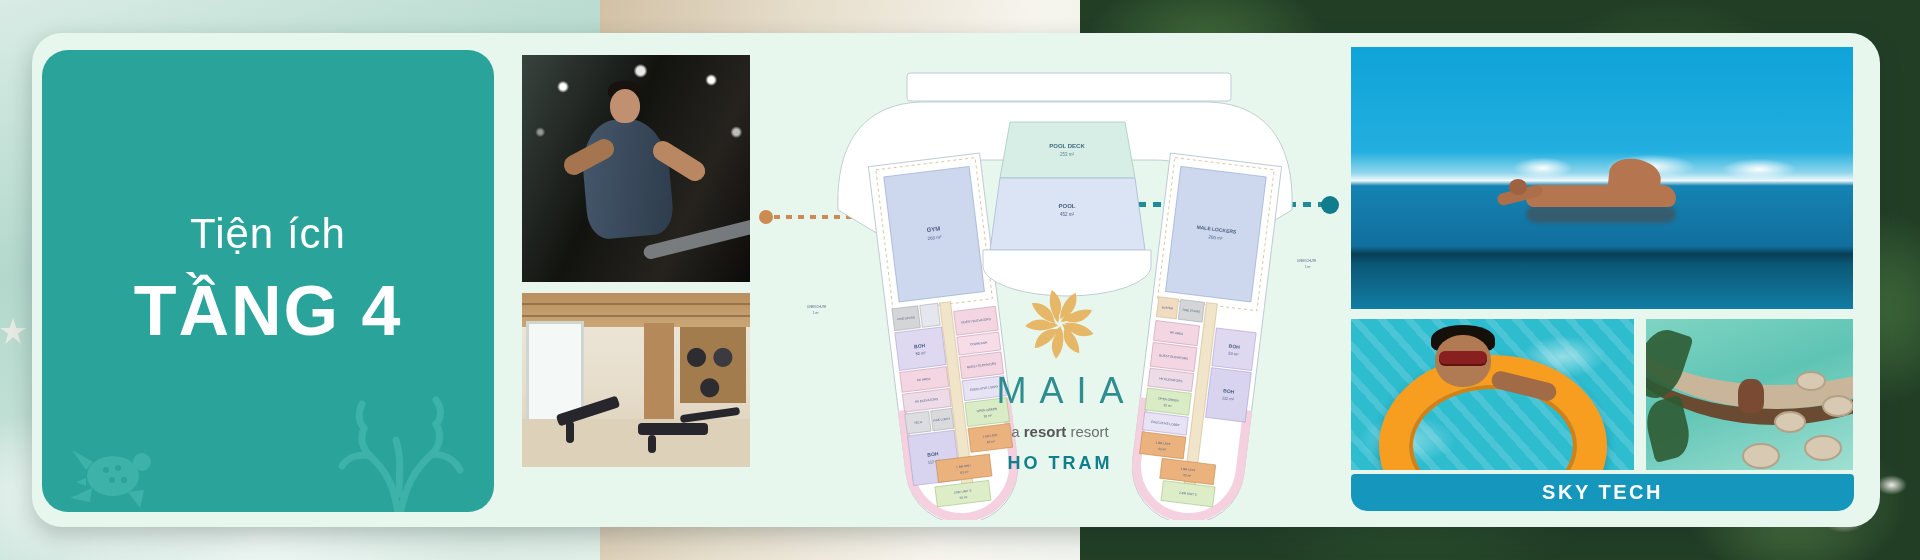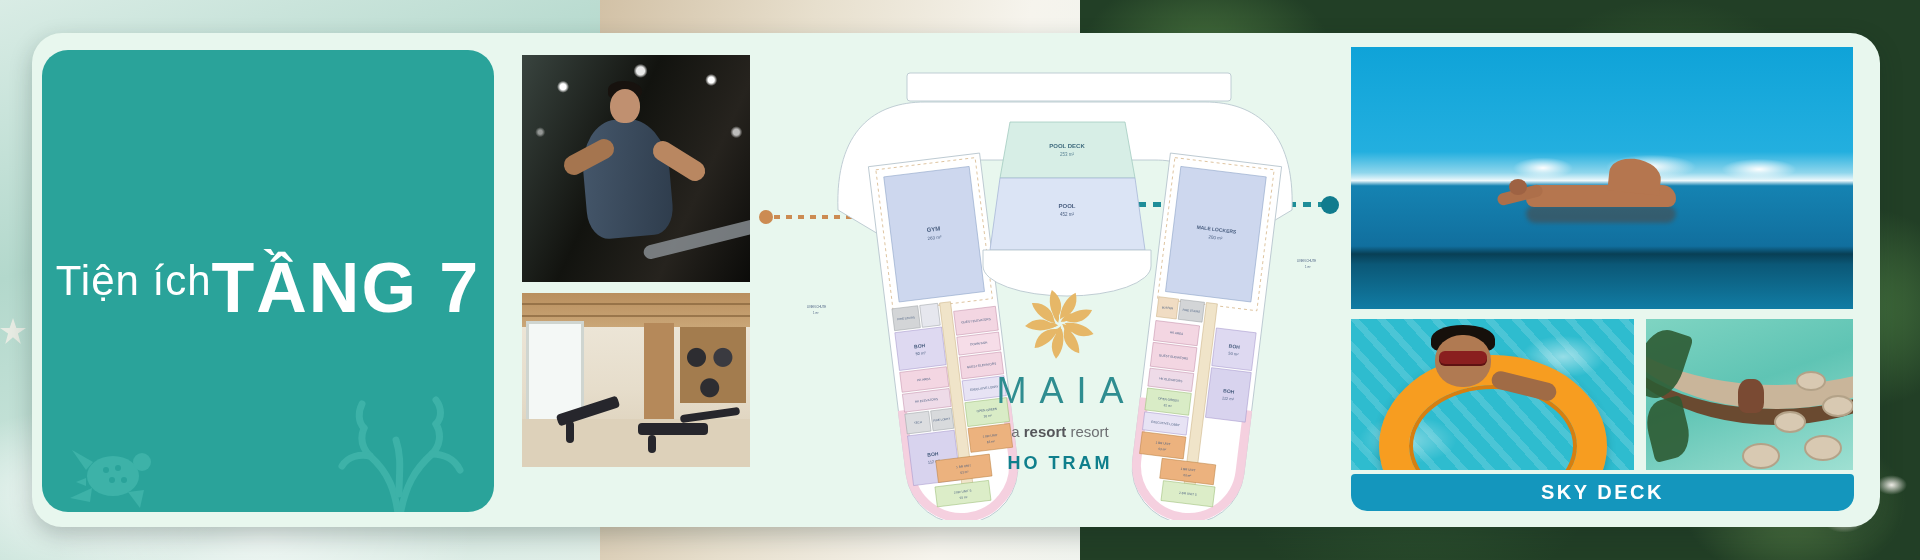--- a/index.html
+++ b/index.html
@@ -30,21 +30,21 @@
       radial-gradient(22px 14px at 85% 25%, #f7f4ee, rgba(255,255,255,0) 70%);}
   .bg-star{left:0;top:318px;width:26px;height:26px;background:#f2efe7;
     clip-path:polygon(50% 0,63% 38%,100% 38%,69% 60%,80% 100%,50% 74%,20% 100%,31% 60%,0 38%,37% 38%);opacity:.8;}
 
   
   .panel{left:32px;top:33px;width:1848px;height:494px;background:#E8F7EE;
     border-radius:30px;box-shadow:0 8px 22px rgba(20,40,35,.25);}
 
   
   .title-card{left:42px;top:50px;width:452px;height:462px;border-radius:26px;
-    background:#2AA39A;overflow:hidden;display:flex;flex-direction:row;
+    background:#2AA39A;overflow:hidden;display:flex;flex-direction:column;
     align-items:center;justify-content:center;}
   .title-small{color:#fff;font-size:42px;font-weight:400;letter-spacing:1px;line-height:1.1;}
   .title-big{color:#fff;font-size:70px;font-weight:800;letter-spacing:2px;margin-top:14px;}
   .deco{position:absolute;color:#3DB2A8;}
 
   
   .photo{overflow:hidden;background:#9ab;}
   .ph-layer{position:absolute;inset:0;}
 
   
@@ -153,21 +153,21 @@
   <div class="abs bg-beach"></div>
   <div class="abs bg-sand"></div>
   <div class="abs bg-foliage"></div>
   <div class="abs bg-flowers"></div>
   <div class="abs bg-star"></div>
 
   <div class="abs panel"></div>
 
   <div class="abs title-card">
     <div class="title-small">Tiện ích</div>
-    <div class="title-big">TẦNG 7</div>
+    <div class="title-big">TẦNG 4</div>
     <svg class="deco" style="left:16px;bottom:-8px;width:110px;height:96px;" viewBox="0 0 110 96">
       <ellipse cx="55" cy="52" rx="26" ry="20" fill="#3DB2A8"></ellipse>
       <circle cx="84" cy="38" r="9" fill="#3DB2A8"></circle>
       <path d="M35 38 L14 26 L28 46 Z" fill="#3DB2A8"></path>
       <path d="M34 64 L12 74 L32 78 Z" fill="#3DB2A8"></path>
       <path d="M70 68 L82 84 L86 66 Z" fill="#3DB2A8"></path>
       <path d="M28 54 L18 58 L28 62 Z" fill="#3DB2A8"></path>
       <g fill="#2AA39A">
           <circle cx="48" cy="46" r="3"></circle>
           <circle cx="60" cy="44" r="3"></circle>
@@ -385,16 +385,16 @@
     <div class="stool" style="left:150px;top:52px;width:26px;height:16px;"></div>
     <div class="stool" style="left:176px;top:76px;width:28px;height:18px;"></div>
     <div class="stool" style="left:128px;top:92px;width:28px;height:18px;"></div>
     <div class="stool" style="left:158px;top:116px;width:34px;height:22px;"></div>
     <div class="stool" style="left:96px;top:124px;width:34px;height:22px;"></div>
     <div class="bar-leaf" style="left:-8px;top:10px;width:46px;height:70px;transform:rotate(18deg);"></div>
     <div class="bar-leaf" style="left:2px;top:80px;width:40px;height:60px;transform:rotate(-14deg);"></div>
   </div>
 
   <div class="abs sky-banner">
-    <span class="banner-text">SKY DECK</span>
+    <span class="banner-text">SKY TECH</span>
   </div>
 
 </div>
 
 </body></html>

